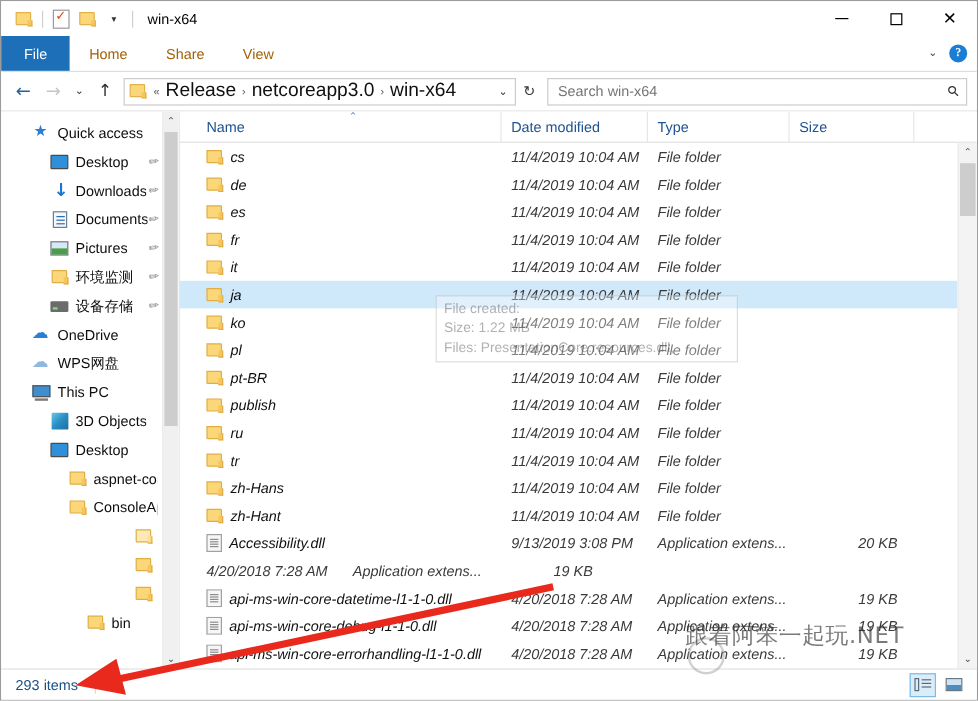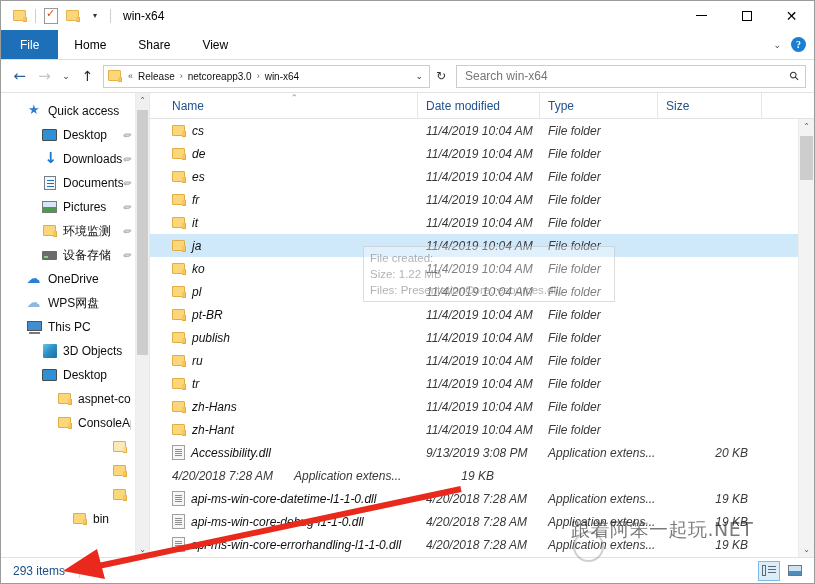--- a/index.html
+++ b/index.html
@@ -147,21 +147,21 @@
     display: flex;
     align-items: stretch;
     border-bottom: 1px solid #dedede;
     position: relative;
   }
   .tab {
     padding: 0 16px;
     display: flex;
     align-items: center;
     font-size: 12px;
-    color: #000000;
+    color: #a16207;
     height: 29px;
     box-sizing: border-box;
   }
   .tab.file {
     background: #1d6fb8;
     color: #ffffff;
     padding: 0 19px;
   }
   .ribbon-right {
     margin-left: auto;
@@ -218,21 +218,21 @@
     background: #ffffff;
     display: flex;
     align-items: center;
     padding: 0 0 0 4px;
     box-sizing: border-box;
     margin-left: 3px;
     max-width: 370px;
   }
   .crumb-ico { margin-right: 4px; display:flex; }
   .crumb {
-    font-size: 10px;
+    font-size: 16px;
     color: #101010;
     padding: 0 3px;
     white-space: nowrap;
   }
   .crumb-sep {
     font-size: 9px;
     color: #555;
     padding: 0 2px;
   }
   .crumb-spacer { flex: 1; }

